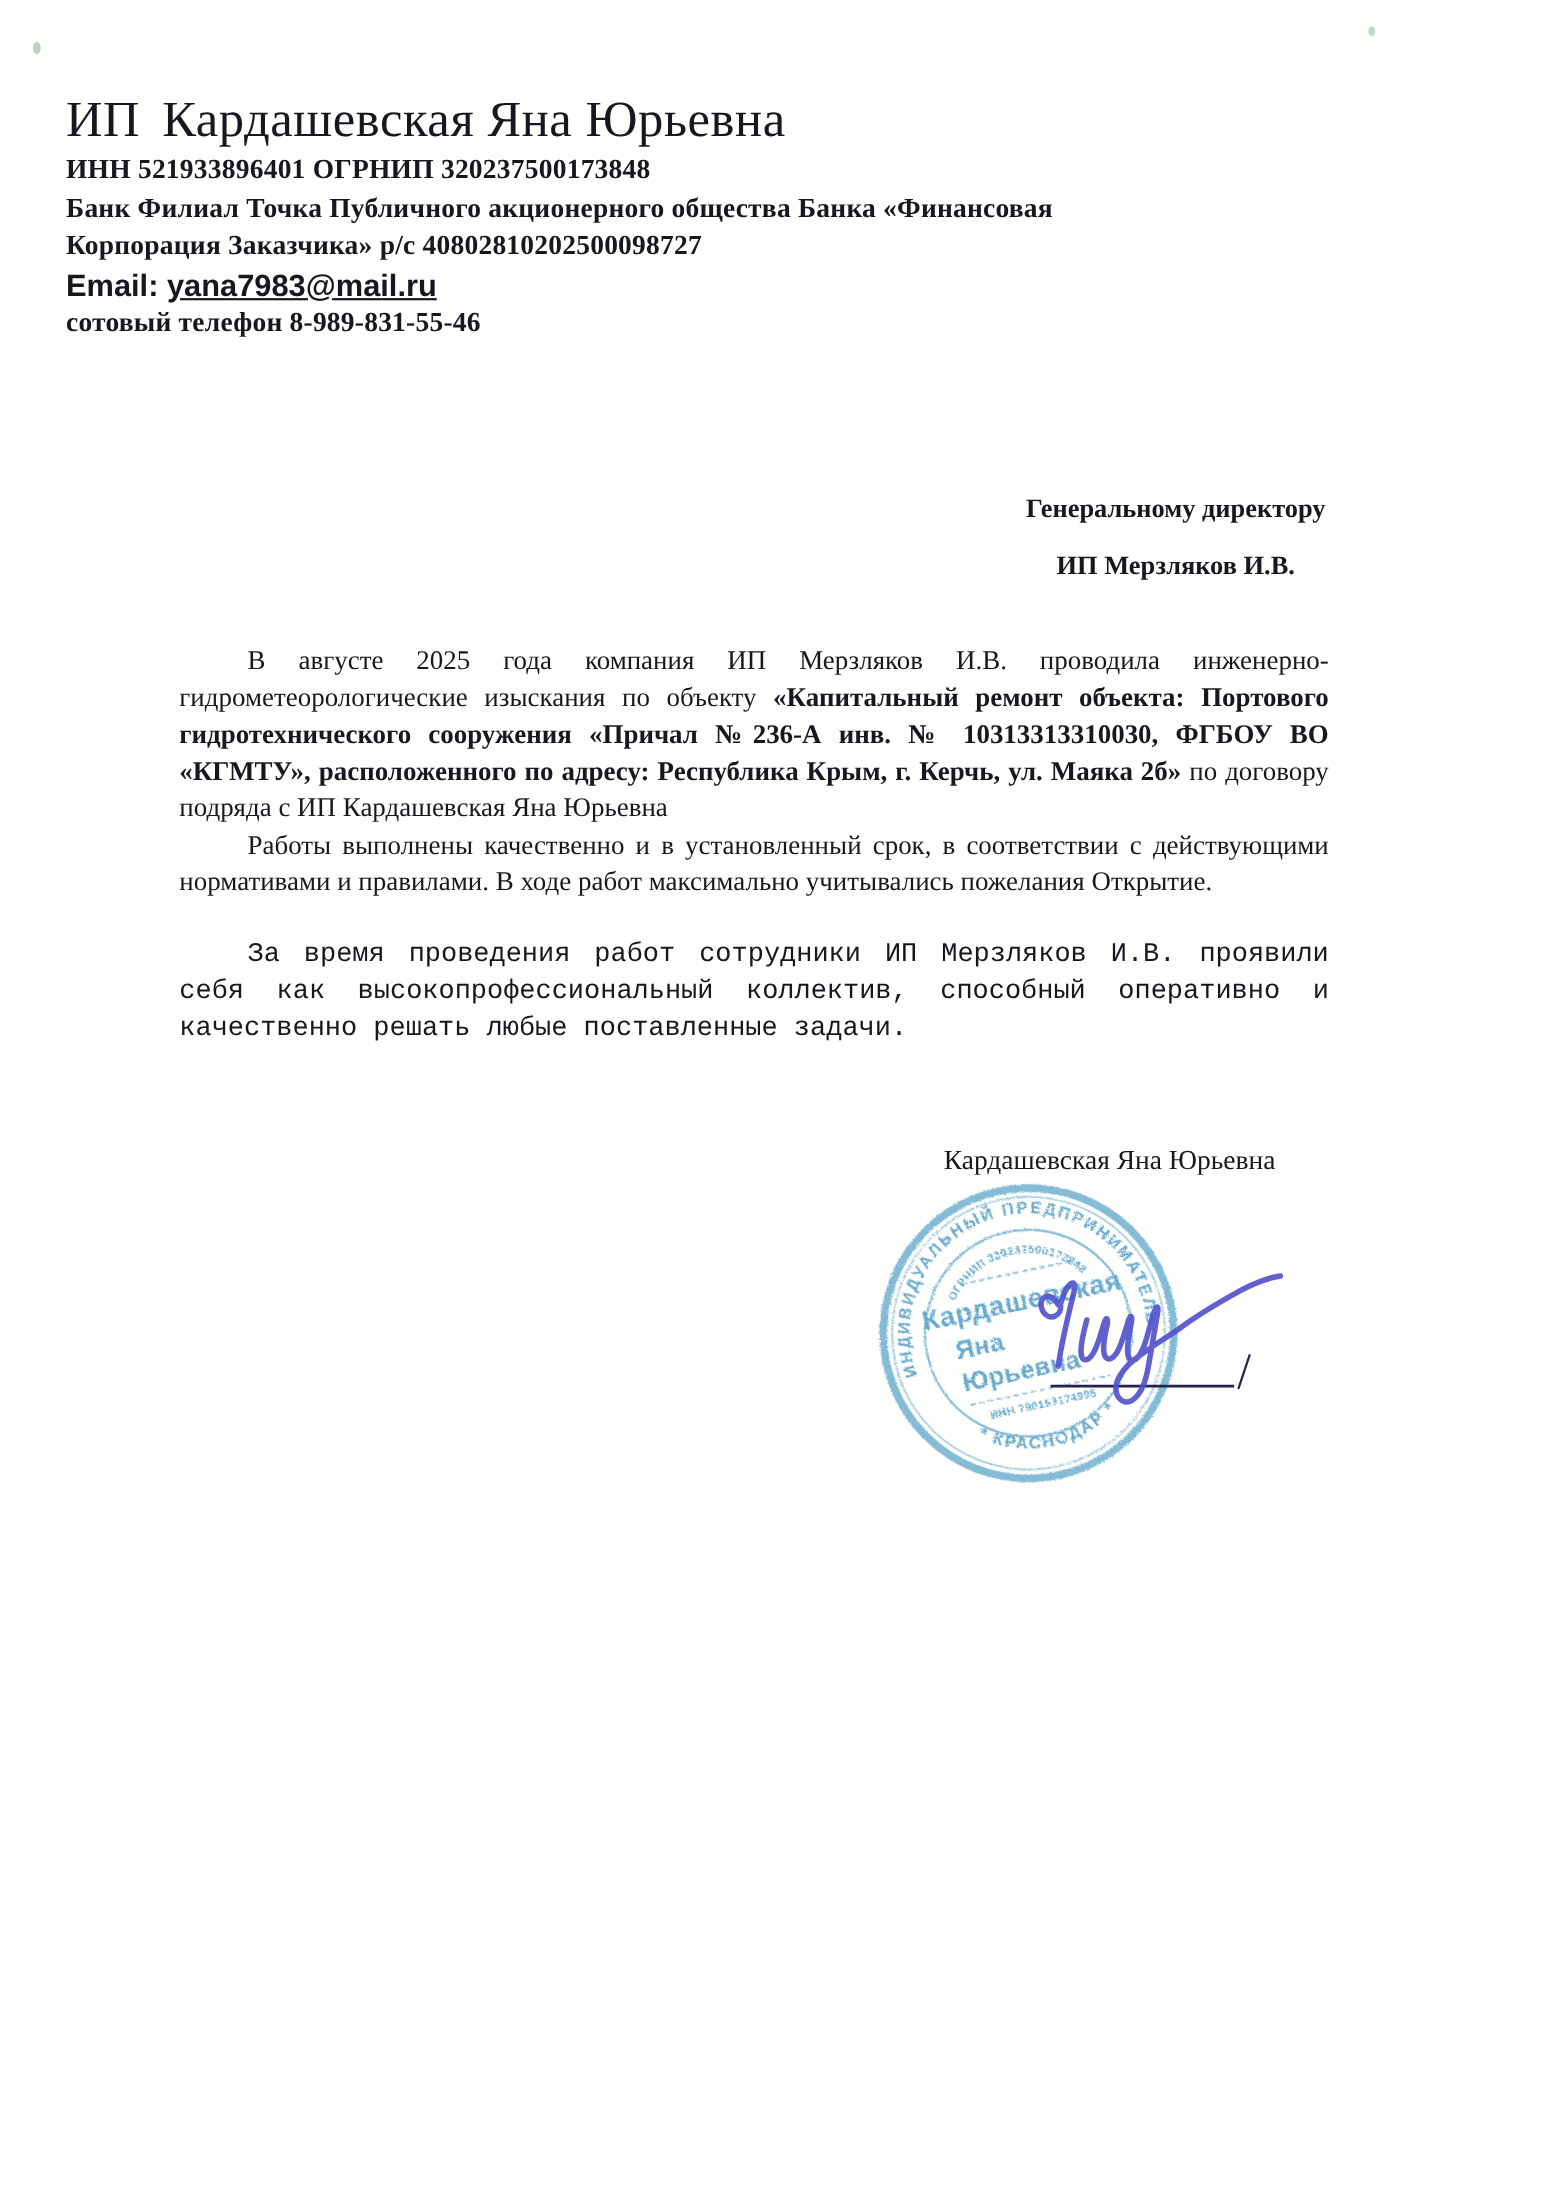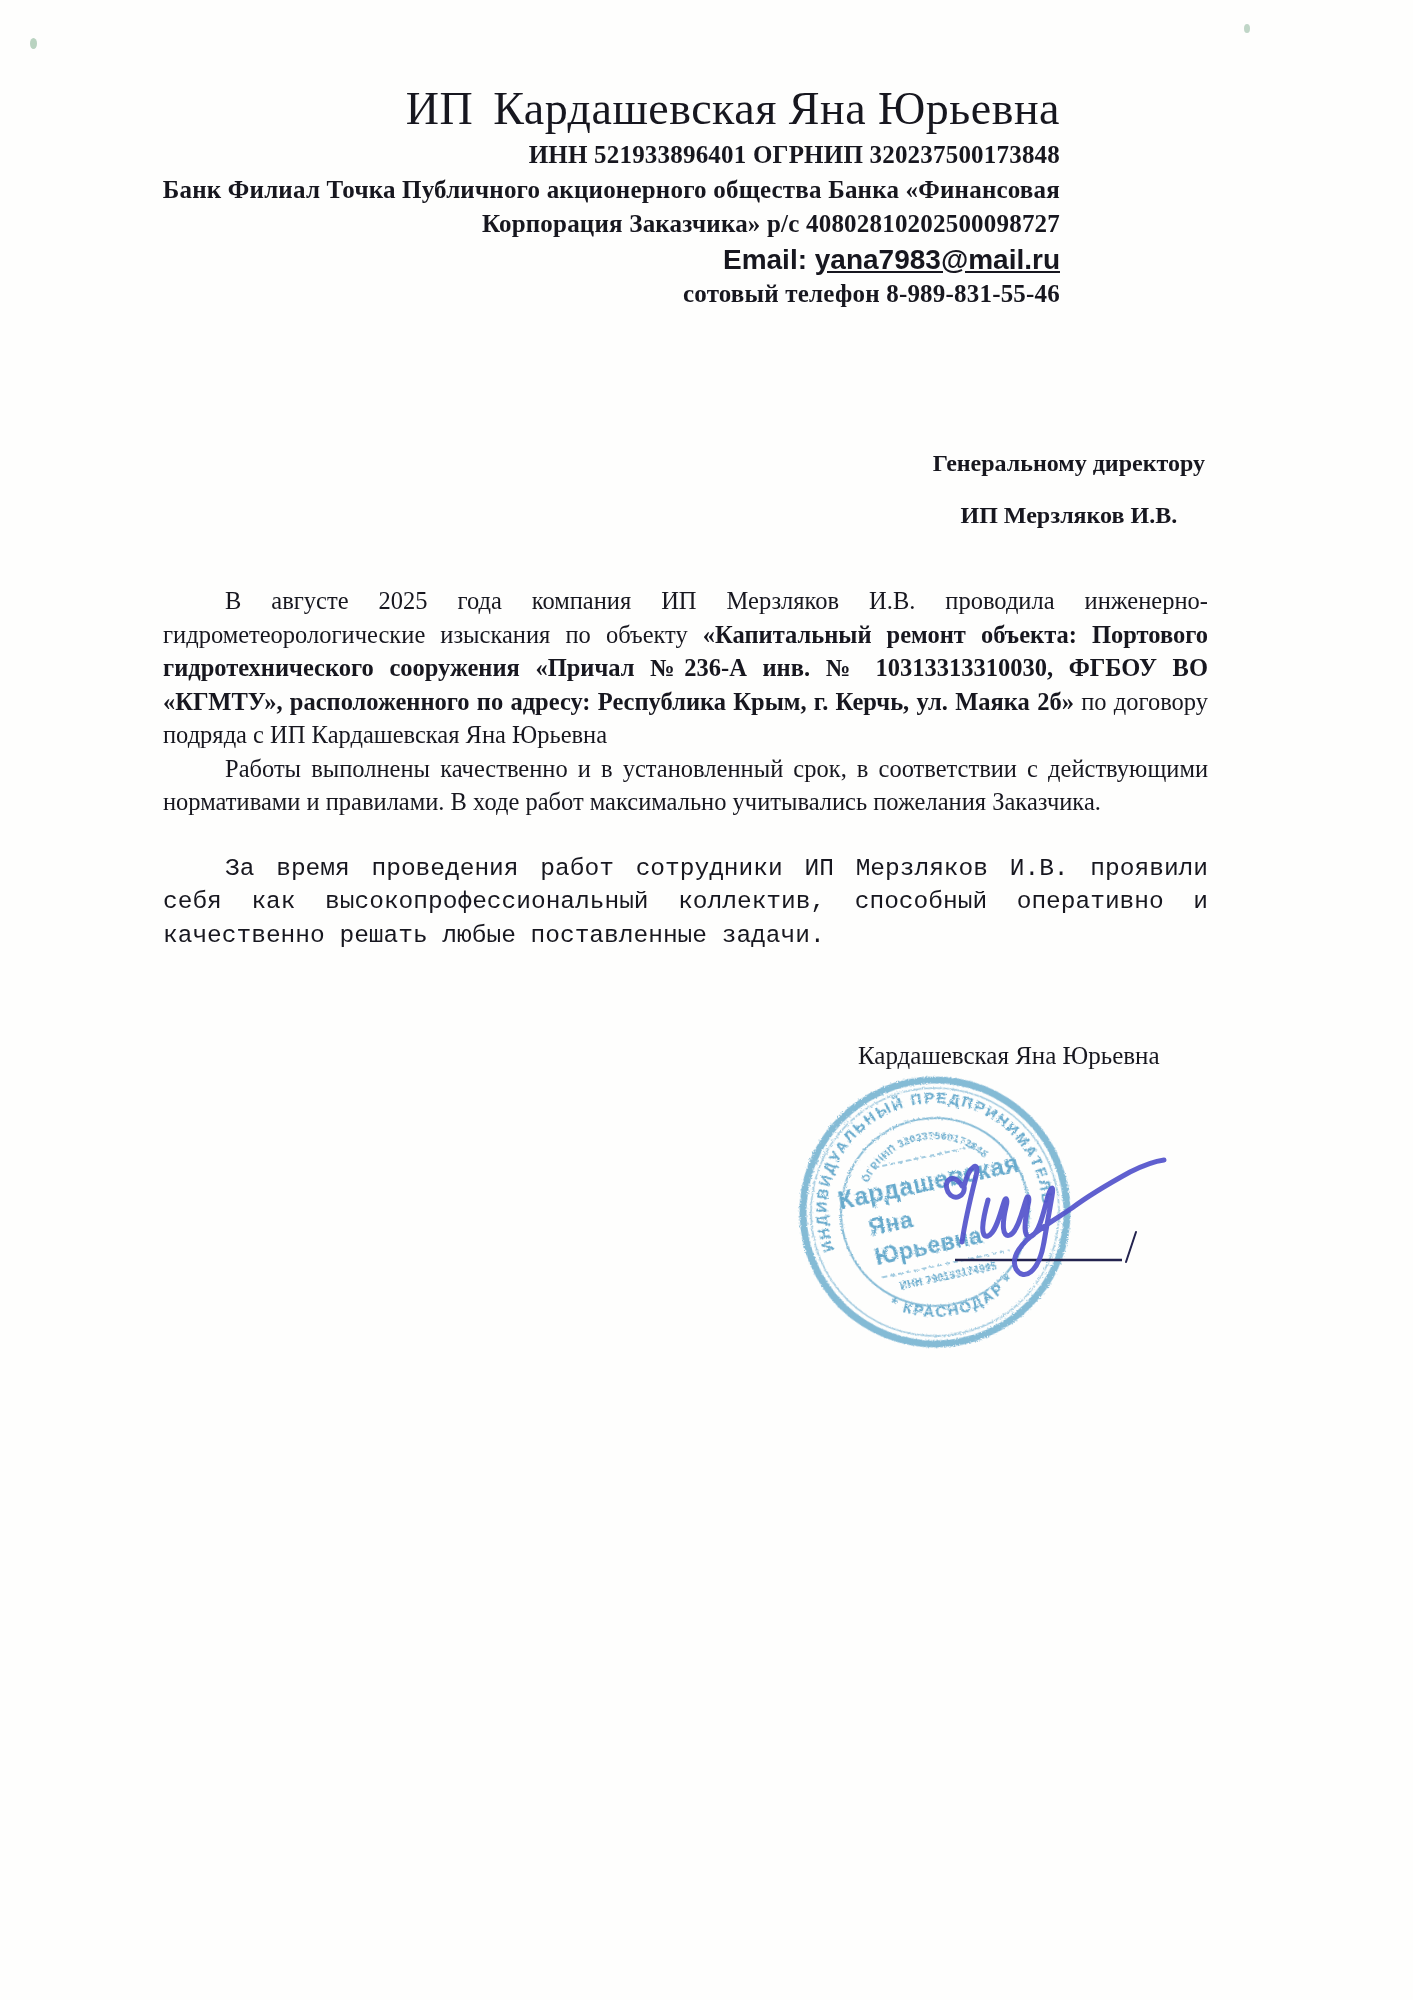--- a/index.html
+++ b/index.html
@@ -7,21 +7,21 @@
     --stamp-blue:#539fc6;
     --ink-blue:#5353cb;
     --underline-dark:#23234e;
   }
   html,body{margin:0;padding:0;background:#ffffff;}
   .page{
     position:relative;width:1413px;height:2000px;background:#fefefdf5;
     font-family:"Liberation Serif", serif;color:var(--text-dark);overflow:hidden;
   }
   
-  .letterhead{position:absolute;top:80px;left:60px;width:1000px;text-align:right;}
+  .letterhead{position:absolute;top:80px;left:60px;width:1000px;text-align:left;}
   .doc-title{font-size:46px;line-height:58px;letter-spacing:.5px;white-space:nowrap;}
   .doc-title .prefix{margin-right:20px;}
   .hline{font-size:25px;font-weight:bold;line-height:34.5px;letter-spacing:.2px;}
   .email-line{font-family:"Liberation Sans", sans-serif;font-size:28px;font-weight:bold;line-height:35px;}
   .email-line .addr{text-decoration:underline;}
   
   .addressee{position:absolute;top:450px;right:208px;text-align:center;font-weight:bold;font-size:24px;line-height:26px;}
   .addressee .line2{margin-top:26px;}
   
   .body-text{position:absolute;top:584px;left:163px;width:1045px;font-size:24.5px;line-height:33.5px;text-align:justify;}
@@ -65,21 +65,21 @@
     <div class="hline">сотовый телефон 8-989-831-55-46</div>
   </div>
 
   <div class="addressee">
     <div class="line1">Генеральному директору</div>
     <div class="line2">ИП Мерзляков И.В.</div>
   </div>
 
   <div class="body-text">
     <p><span>В августе 2025 года компания ИП Мерзляков И.В. проводила инженерно-гидрометеорологические изыскания по объекту </span><span class="b">«Капитальный ремонт объекта: Портового гидротехнического сооружения «Причал №236-А инв. № 10313313310030, ФГБОУ ВО «КГМТУ», расположенного по адресу: Республика Крым, г. Керчь, ул. Маяка 2б»</span><span> по договору подряда с ИП Кардашевская Яна Юрьевна</span></p>
-    <p>Работы выполнены качественно и в установленный срок, в соответствии с действующими нормативами и правилами. В ходе работ максимально учитывались пожелания Заказчика.</p>
+    <p>Работы выполнены качественно и в установленный срок, в соответствии с действующими нормативами и правилами. В ходе работ максимально учитывались пожелания Открытие.</p>
     <p class="spaced">За время проведения работ сотрудники ИП Мерзляков И.В. проявили себя как высокопрофессиональный коллектив, способный оперативно и качественно решать любые поставленные задачи.</p>
   </div>
 
   <div class="sig-name">Кардашевская Яна Юрьевна</div>
 
   <svg class="stamp" viewBox="0 0 300 300" xmlns="http://www.w3.org/2000/svg">
     <defs>
       <path id="arcTop" d="M 46,178 A 108,108 0 1 1 254,178" fill="none"></path>
       <path id="arcBottom" d="M 50,184 A 106,106 0 0 0 250,184" fill="none"></path>
       <path id="arcOgrn" d="M 77,150 A 73,73 0 1 1 223,150" fill="none"></path>

